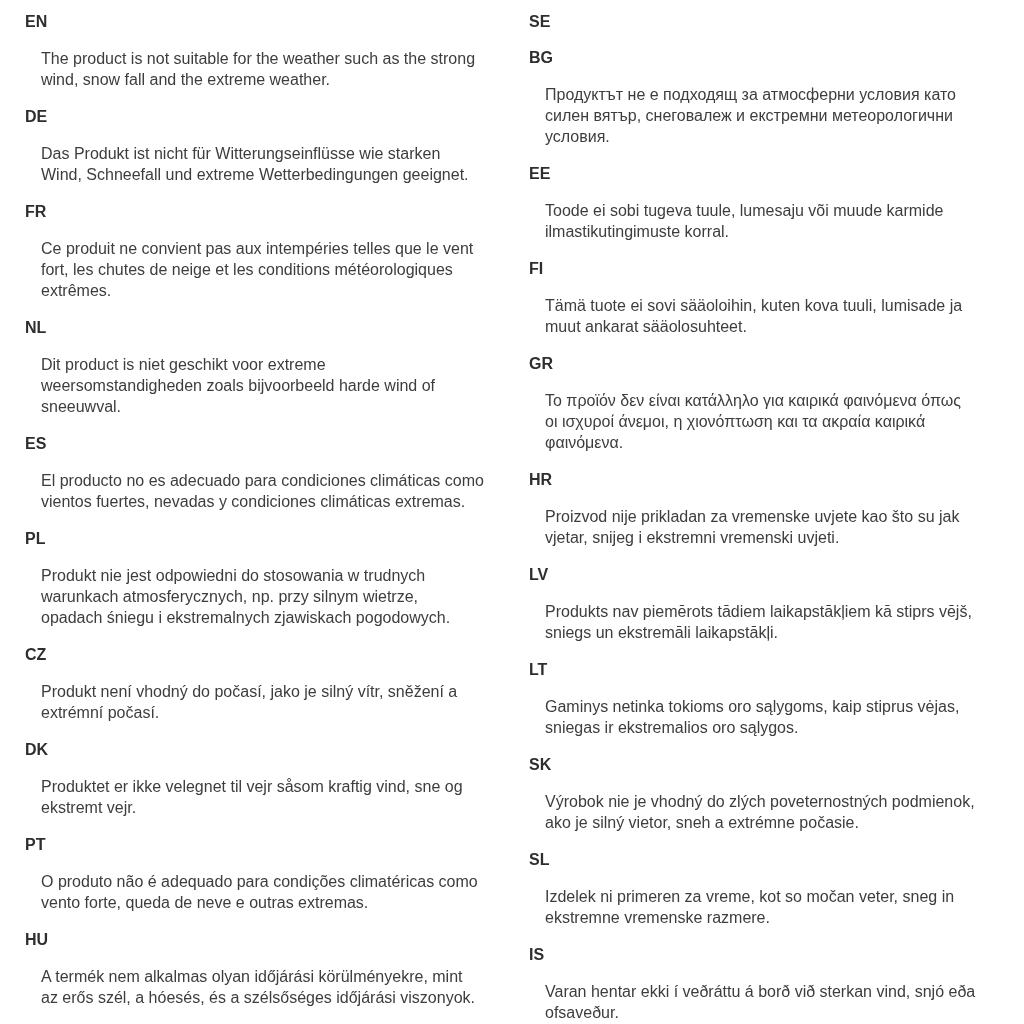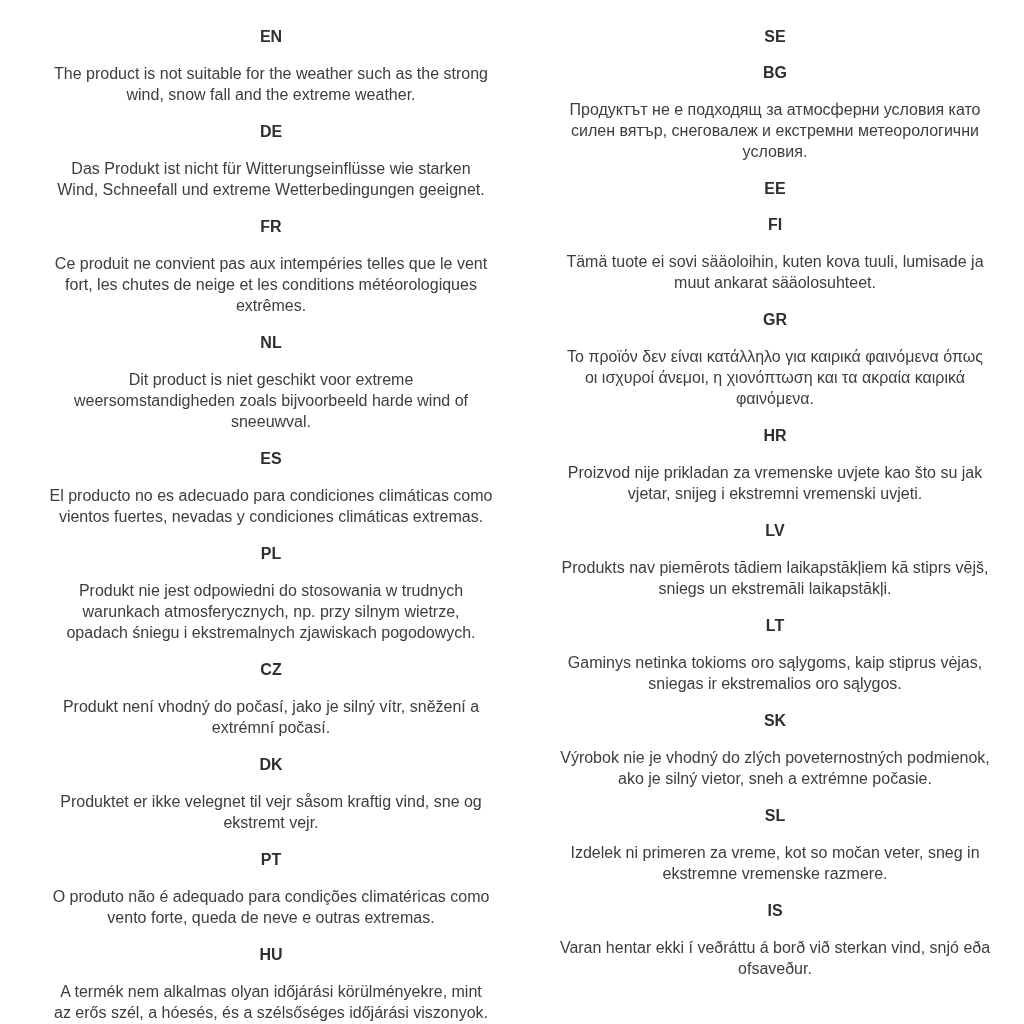--- a/index.html
+++ b/index.html
@@ -11,24 +11,23 @@
     width: 1024px;
     height: 1024px;
     overflow: hidden;
     font-family: "Liberation Sans", "DejaVu Sans", sans-serif;
     color: #3d3d3d;
   }
   .page {
     box-sizing: border-box;
     width: 1024px;
     height: 1024px;
-    padding: 26px 10px 0 25px;
+    padding: 11px 10px 0 25px;
     display: flex;
     gap: 12px;
-    text-align: center;
   }
   .col {
     width: 492px;
     flex: 0 0 492px;
   }
   .lang-block {
     margin: 0 0 15px 0;
   }
   .lang-code {
     font-size: 16px;
@@ -118,20 +117,22 @@
         <h2 class="lang-code">SE</h2>
       </section>
       <section class="lang-block">
         <h2 class="lang-code">BG</h2>
         <p class="lang-text">Продуктът не е подходящ за атмосферни условия като
 силен вятър, снеговалеж и екстремни метеорологични
 условия.</p>
       </section>
       <section class="lang-block">
         <h2 class="lang-code">EE</h2>
+        <p class="lang-text">Toode ei sobi tugeva tuule, lumesaju või muude karmide
+ilmastikutingimuste korral.</p>
       </section>
       <section class="lang-block">
         <h2 class="lang-code">FI</h2>
         <p class="lang-text">Tämä tuote ei sovi sääoloihin, kuten kova tuuli, lumisade ja
 muut ankarat sääolosuhteet.</p>
       </section>
       <section class="lang-block">
         <h2 class="lang-code">GR</h2>
         <p class="lang-text">Το προϊόν δεν είναι κατάλληλο για καιρικά φαινόμενα όπως
 οι ισχυροί άνεμοι, η χιονόπτωση και τα ακραία καιρικά

